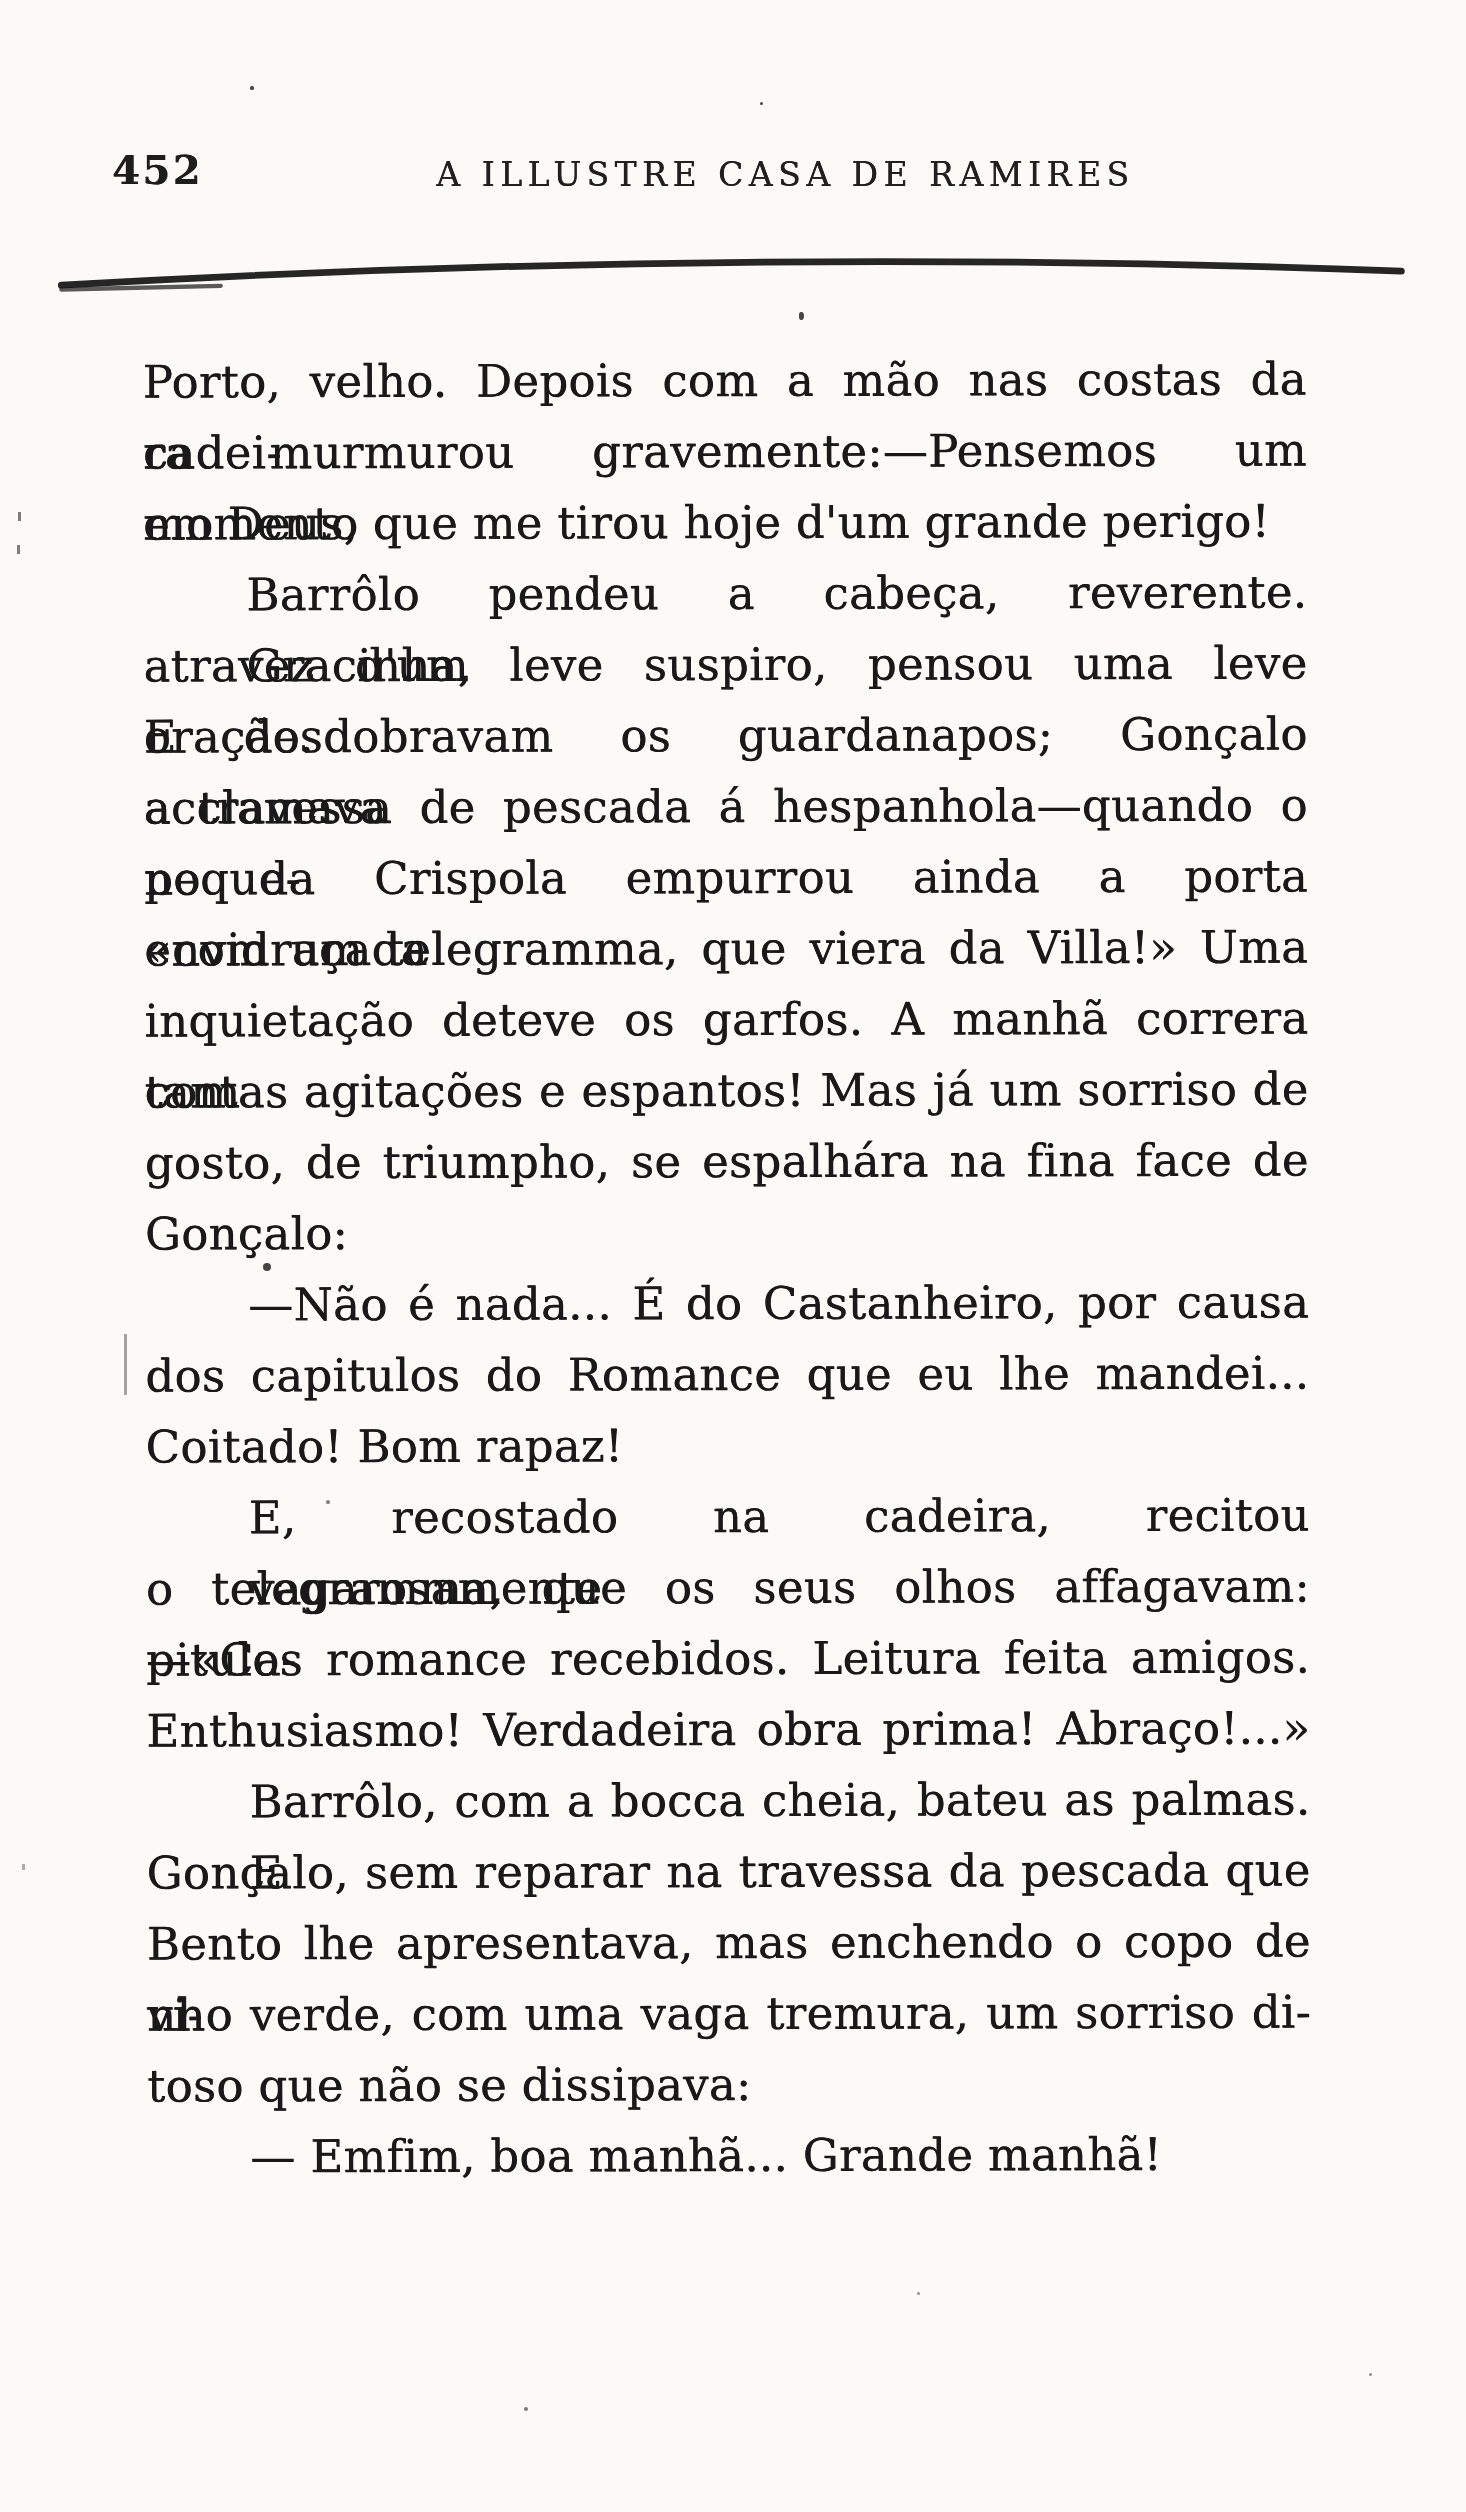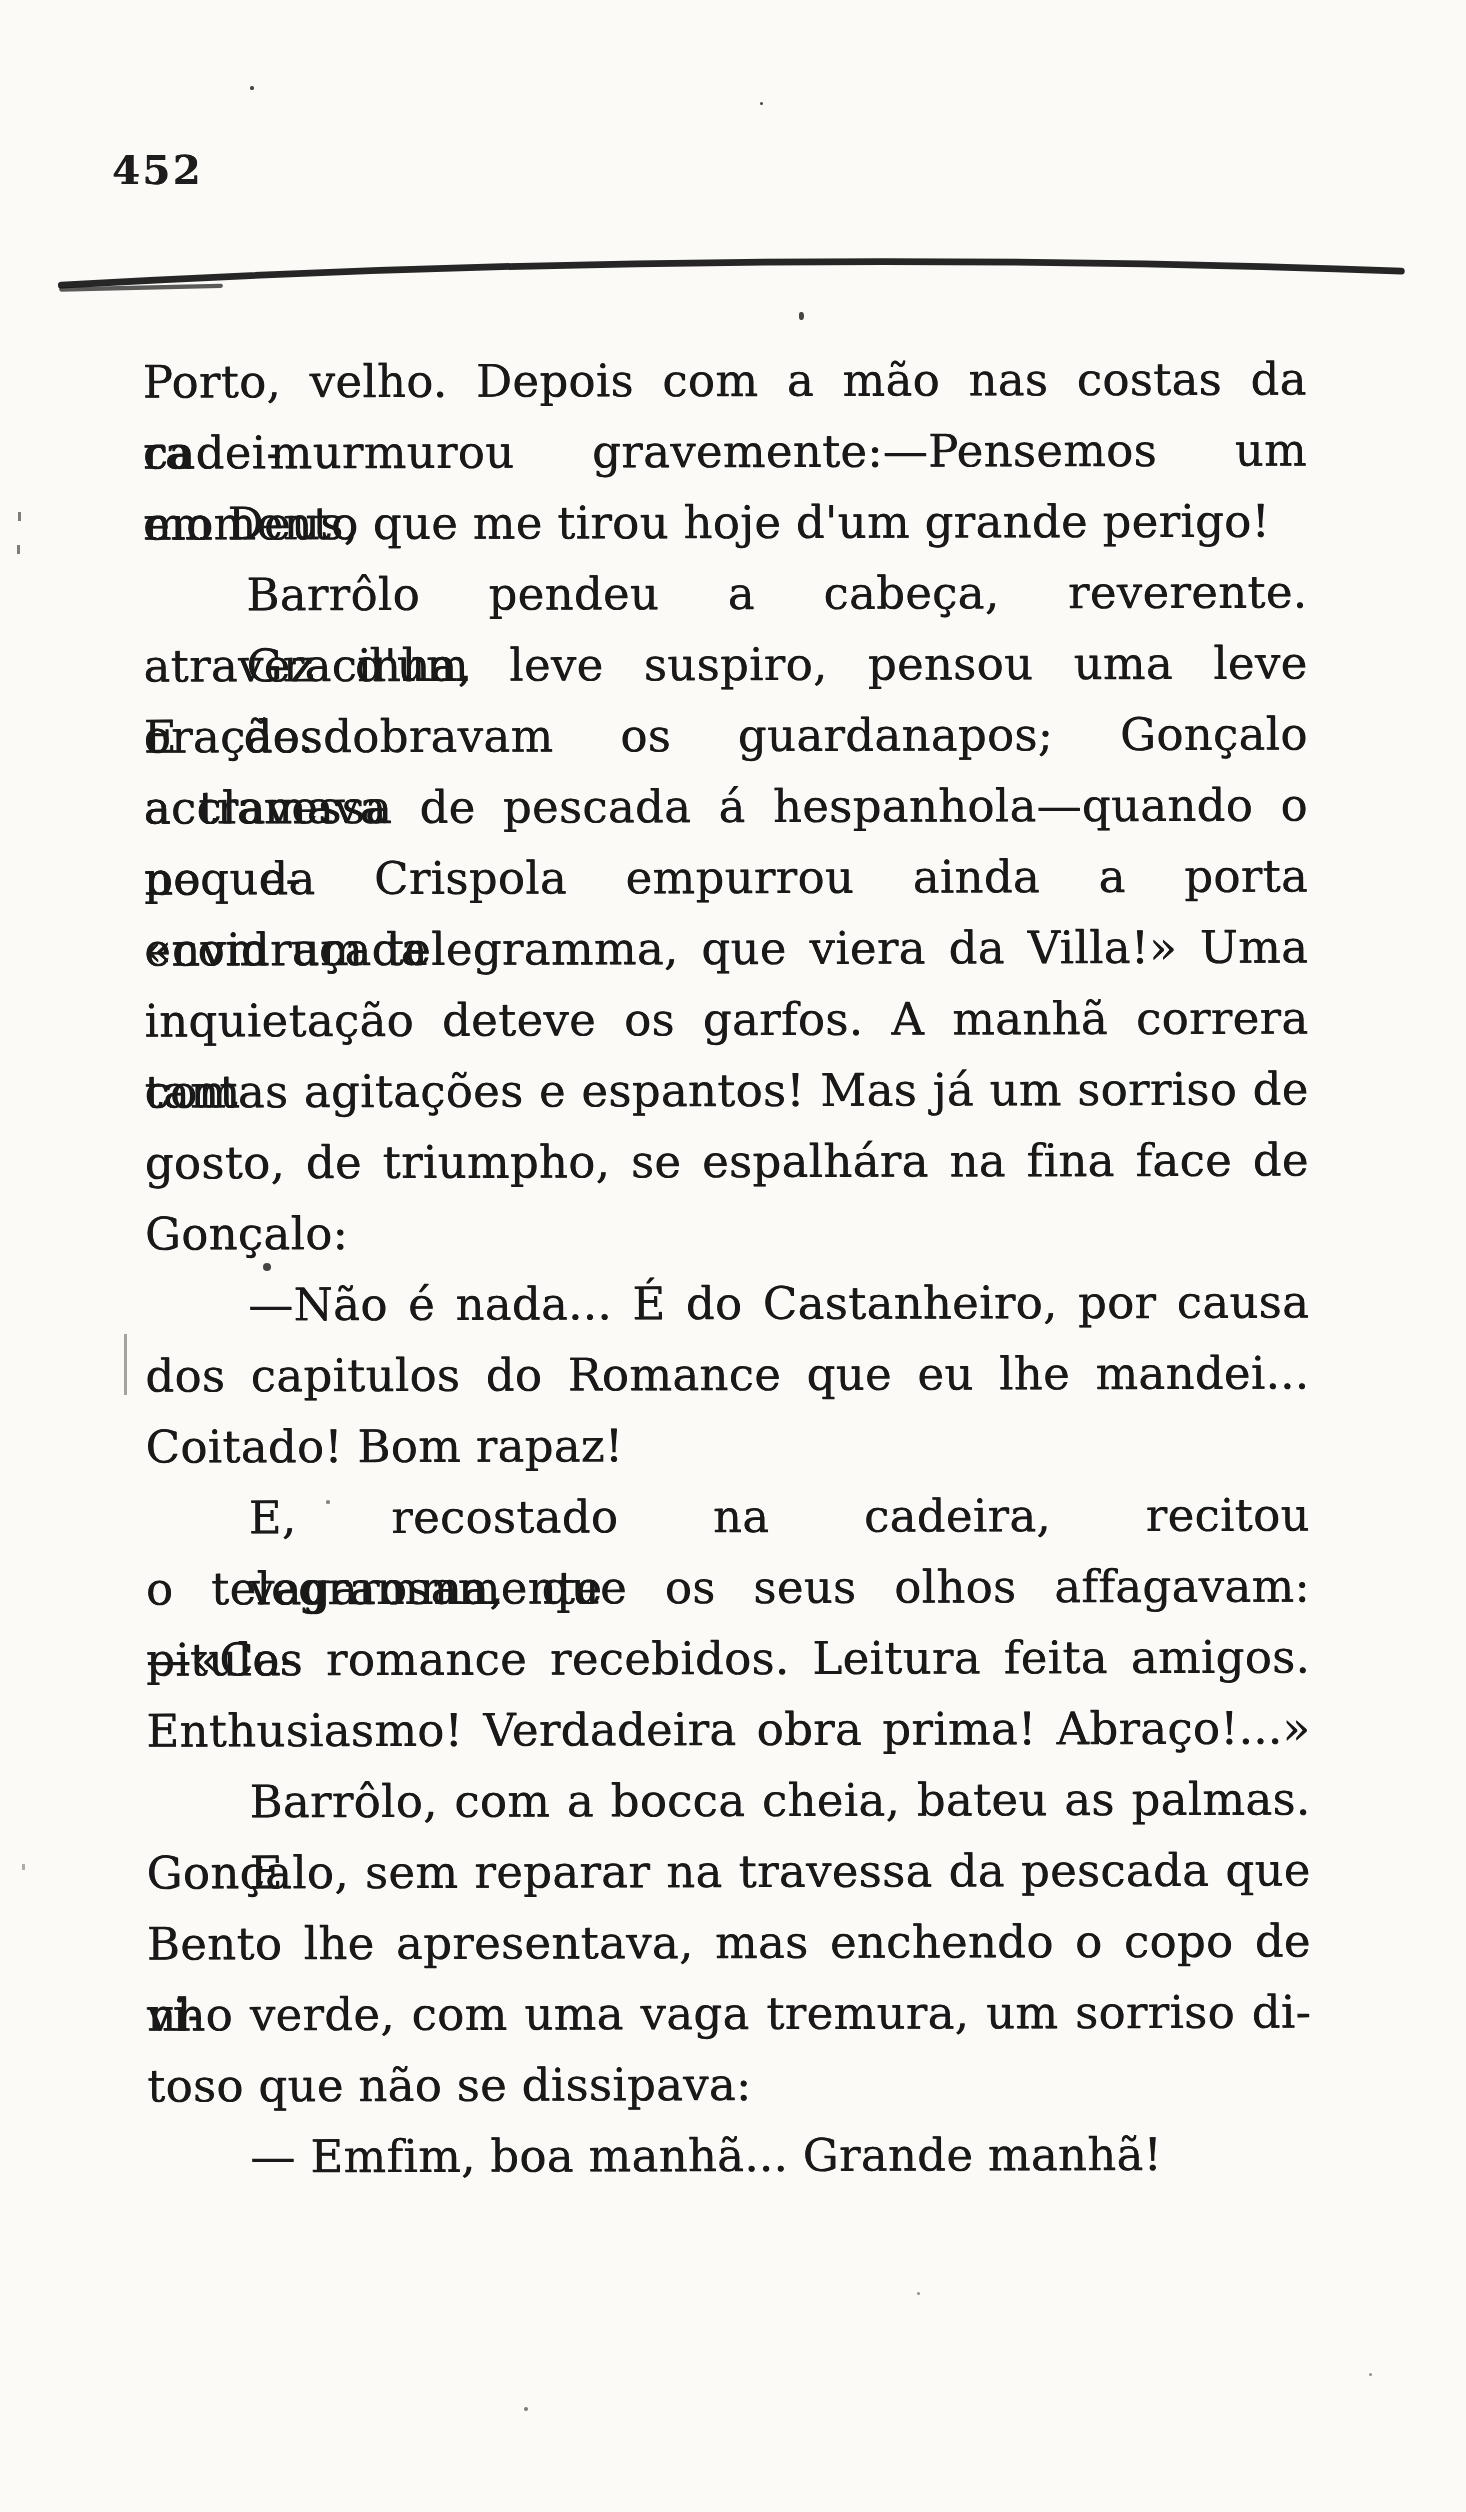--- a/index.html
+++ b/index.html
@@ -88,20 +88,21 @@
     opacity: 0.65;
   }
 </style>
 </head>
 <body>
 
 <div class="scan-page">
 
   <div class="page-number">452</div>
 
+  <div class="running-title">A ILLUSTRE CASA DE RAMIRES</div>
 
   <svg class="header-rule-svg" viewBox="0 0 2392 600" xmlns="http://www.w3.org/2000/svg" aria-hidden="true">
     <path d="M 100 465 Q 1200 402 2285 442" fill="none" stroke="#161616" stroke-width="11" stroke-linecap="round" opacity="0.93"></path>
     <path d="M 100 472 L 360 466" fill="none" stroke="#161616" stroke-width="7" stroke-linecap="round" opacity="0.7"></path>
   </svg>
 
   <div class="text-block" id="text-block">
       <div class="line j">Porto, velho. Depois com a mão nas costas da cadei-</div>
       <div class="line j">ra murmurou gravemente:—Pensemos um momento</div>
       <div class="line">em Deus, que me tirou hoje d'um grande perigo!</div>

